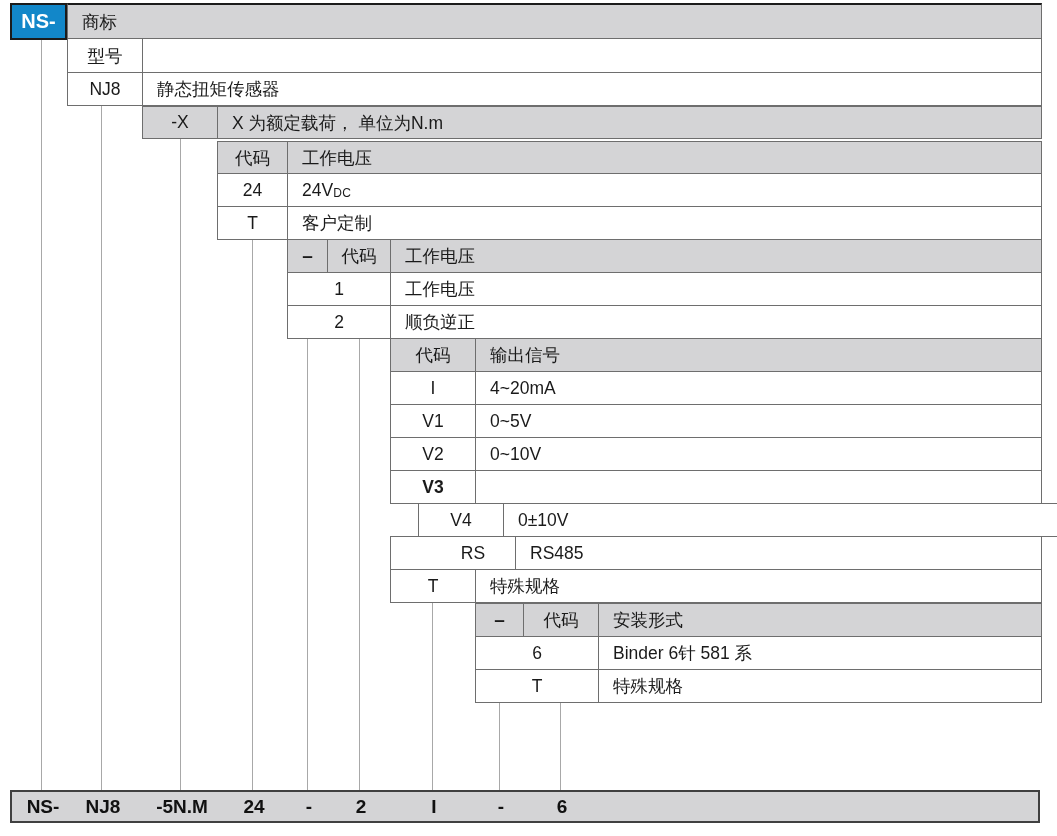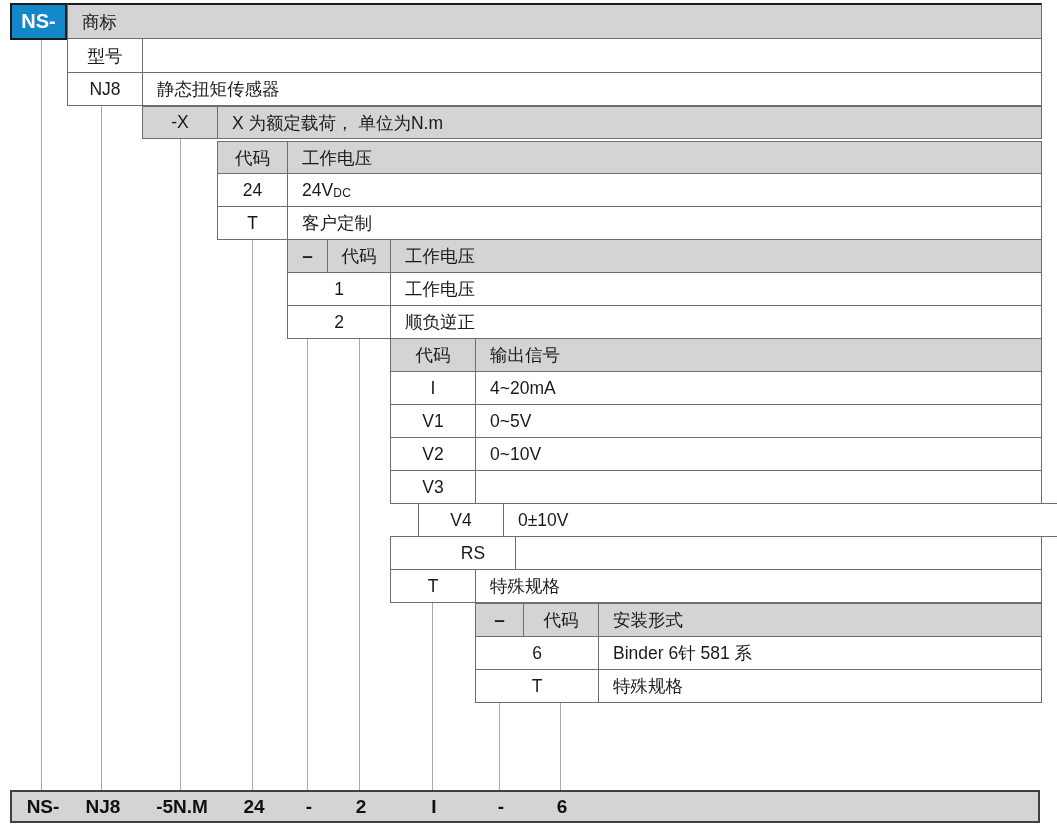--- a/index.html
+++ b/index.html
@@ -121,29 +121,30 @@
       <div class="cell desc">4~20mA</div>
     </div>
     <div class="row" style="height:34px;text-align:center;">
       <div class="cell code" style="width:85px;">V1</div>
       <div class="cell desc">0~5V</div>
     </div>
     <div class="row" style="height:34px;">
       <div class="cell code" style="width:85px;">V2</div>
       <div class="cell desc">0~10V</div>
     </div>
-    <div class="row" style="height:34px;">
+    <div class="row" style="height:34px;font-weight:bold;">
       <div class="cell code" style="width:85px;">V3</div>
     </div>
     <div class="row" style="height:34px;margin-left:28px;">
       <div class="cell code" style="width:85px;">V4</div>
       <div class="cell desc">0±10V</div>
     </div>
     <div class="row" style="height:34px;padding-left:40px;">
       <div class="cell code" style="width:85px;">RS</div>
+      <div class="cell desc">RS485</div>
     </div>
     <div class="row" style="height:34px;">
       <div class="cell code" style="width:85px;">T</div>
       <div class="cell desc">特殊规格</div>
     </div>
   </div>
 
   <div class="tbl" style="left:475px; top:603px; width:567px;">
     <div class="row gray" style="height:34px;">
       <div class="cell dash" style="width:48px;">–</div>

